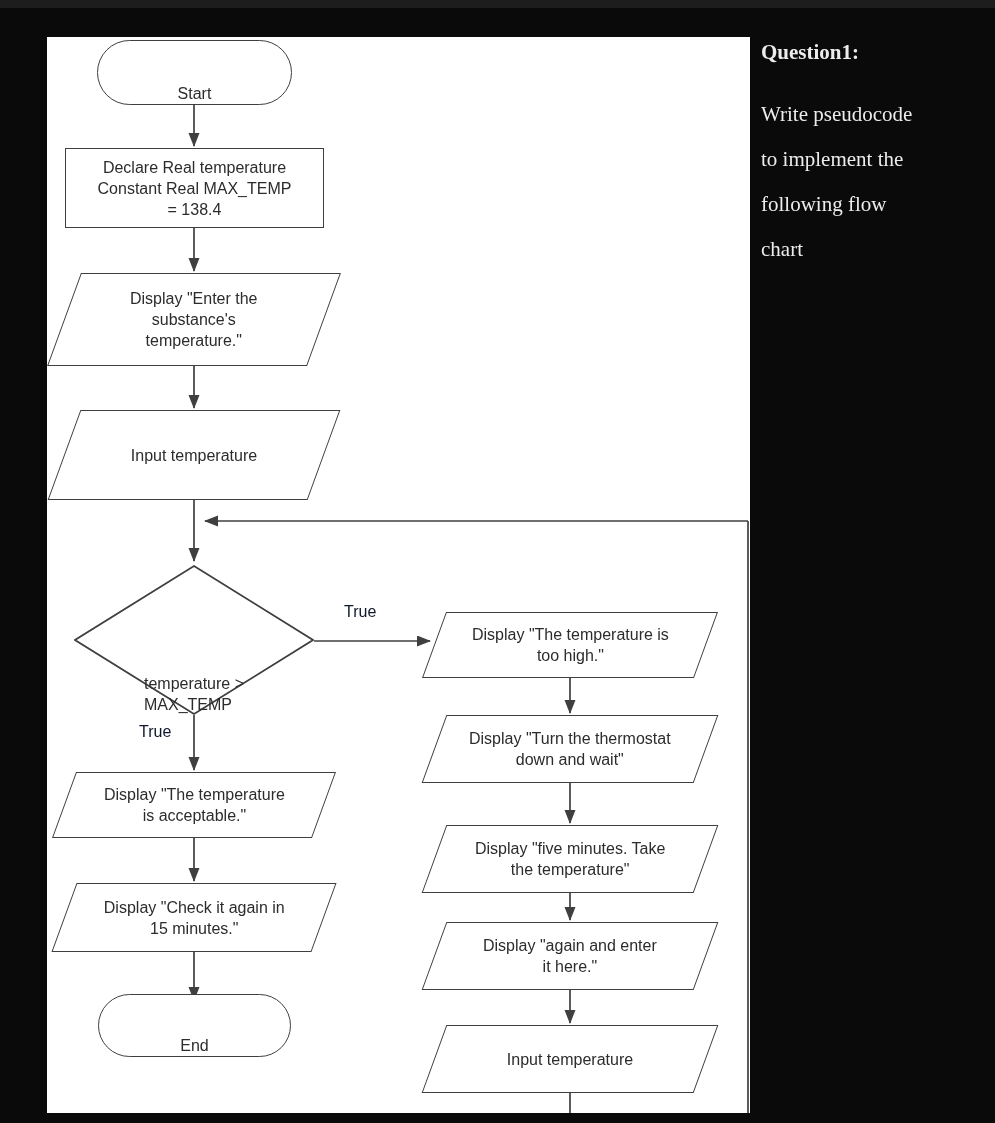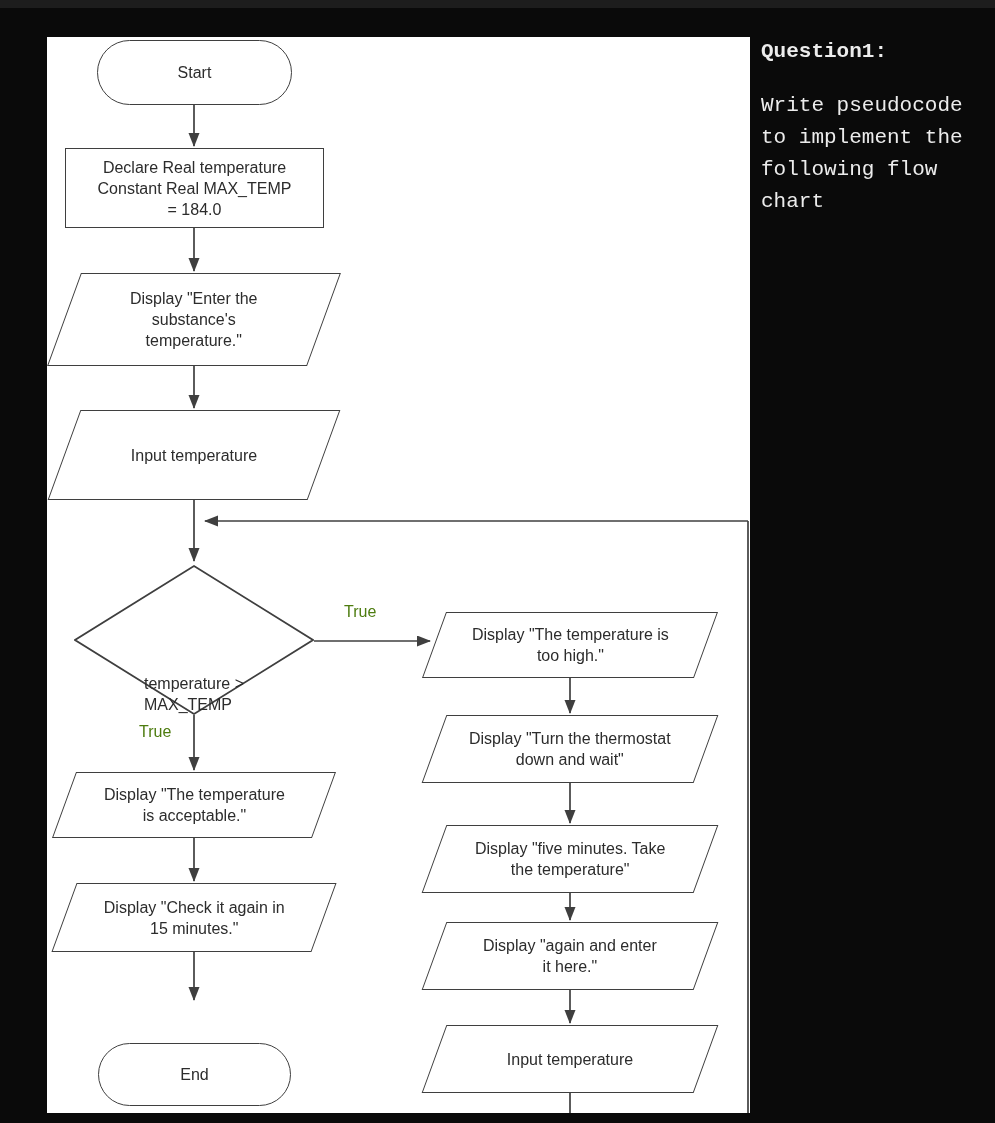--- a/index.html
+++ b/index.html
@@ -18,37 +18,37 @@
   }
   .connectors { position:absolute; left:0; top:0; width:703px; height:1076px; }
   .node {
     position:absolute; display:flex; align-items:center; justify-content:center;
     background:#ffffff; border:1.7px solid #3f3f3f; box-sizing:border-box;
     text-align:center;
   }
   .txt {
     white-space:pre-line; font-size:16px; line-height:21px; color:#2c2c2c;
   }
-  .oval { border-radius:34px; }
+  .oval { border-radius:34px;align-items:flex-end; }
   .para { transform:skewX(-20deg); }
   .para .txt { transform:skewX(20deg); }
   .diamond-wrap {
     position:absolute; display:flex; align-items:flex-end; justify-content:center;
   }
   .diamond-wrap svg { position:absolute; left:0; top:0; width:100%; height:100%; }
   .diamond-wrap .txt { position:relative; }
   .edge-label {
-    position:absolute; font-size:16px; color:#4d7c0f;
+    position:absolute; font-size:16px; color:#0f172a;
   }
   .question {
     position:absolute; left:761px; top:40px; width:228px;
-    color:#ececec; font-family:Liberation Mono, monospace;
+    color:#ececec; font-family:Liberation Serif, serif;
   }
   .question h2 { font-size:21px; font-weight:bold; margin:0 0 27px 0; }
-  .question p { font-size:21px; line-height:32px; margin:0; white-space:pre-line; }
+  .question p { font-size:21px; line-height:45px; margin:0; white-space:pre-line; }
 </style>
 </head>
 <body>
 
 <div class="page">
   <div class="top-strip"></div>
 
   <div class="panel">
 
     <svg class="connectors" viewBox="0 0 703 1076" xmlns="http://www.w3.org/2000/svg">
@@ -76,21 +76,21 @@
       </g>
     </svg>
 
     <div class="node oval" style="left:50px;top:3px;width:195px;height:65px">
       <span class="txt">Start</span>
     </div>
 
     <div class="node" style="left:18px;top:111px;width:259px;height:80px">
       <span class="txt">Declare Real temperature
 Constant Real MAX_TEMP
-= 184.0</span>
+= 138.4</span>
     </div>
 
     <div class="node para" style="left:17px;top:236px;width:260px;height:93px">
       <span class="txt">Display "Enter the
 substance's
 temperature."</span>
     </div>
 
     <div class="node para" style="left:17px;top:373px;width:260px;height:90px">
       <span class="txt">Input temperature</span>
@@ -110,21 +110,21 @@
     <div class="node para" style="left:17px;top:735px;width:260px;height:66px">
       <span class="txt">Display "The temperature
 is acceptable."</span>
     </div>
 
     <div class="node para" style="left:17px;top:846px;width:260px;height:69px">
       <span class="txt">Display "Check it again in
 15 minutes."</span>
     </div>
 
-    <div class="node oval" style="left:51px;top:1006px;width:193px;height:63px">
+    <div class="node oval" style="left:51px;top:957px;width:193px;height:63px">
       <span class="txt">End</span>
     </div>
 
     <div class="node para" style="left:387px;top:575px;width:272px;height:66px">
       <span class="txt">Display "The temperature is
 too high."</span>
     </div>
 
     <div class="node para" style="left:387px;top:678px;width:272px;height:68px">
       <span class="txt">Display "Turn the thermostat

